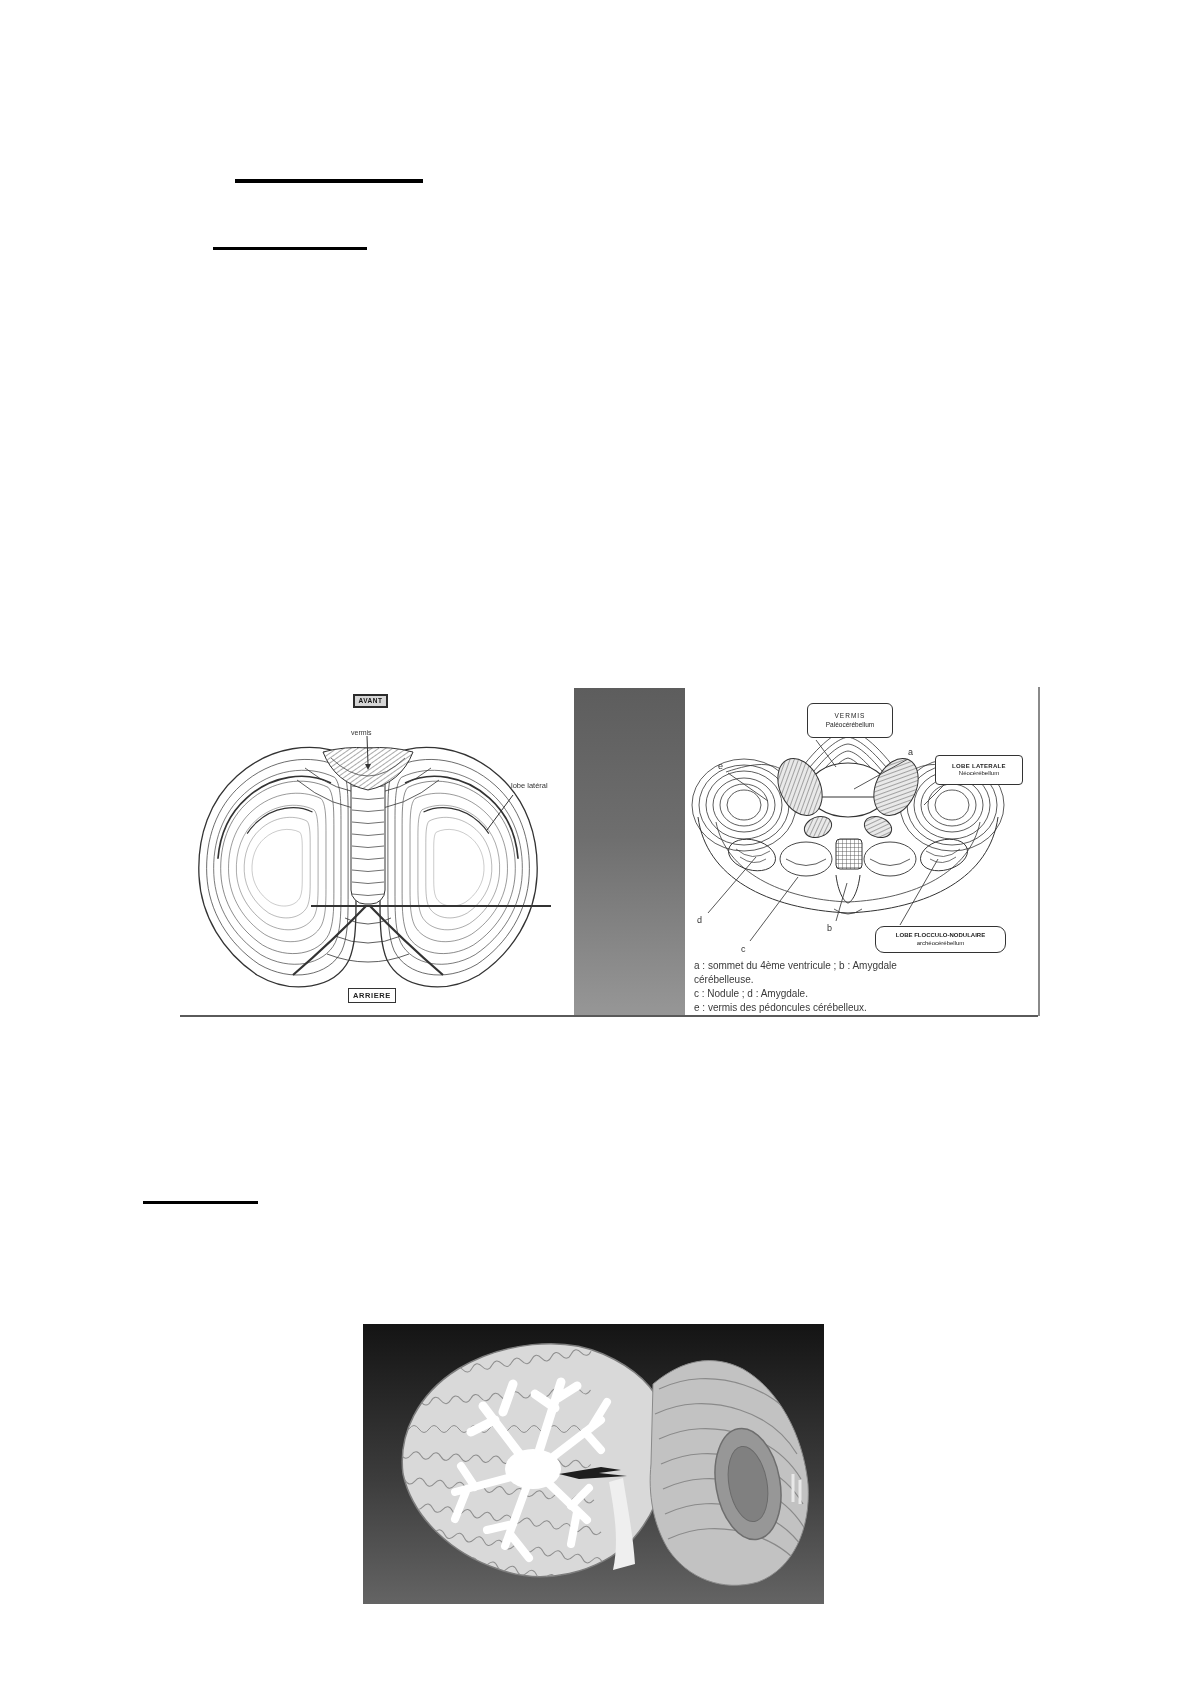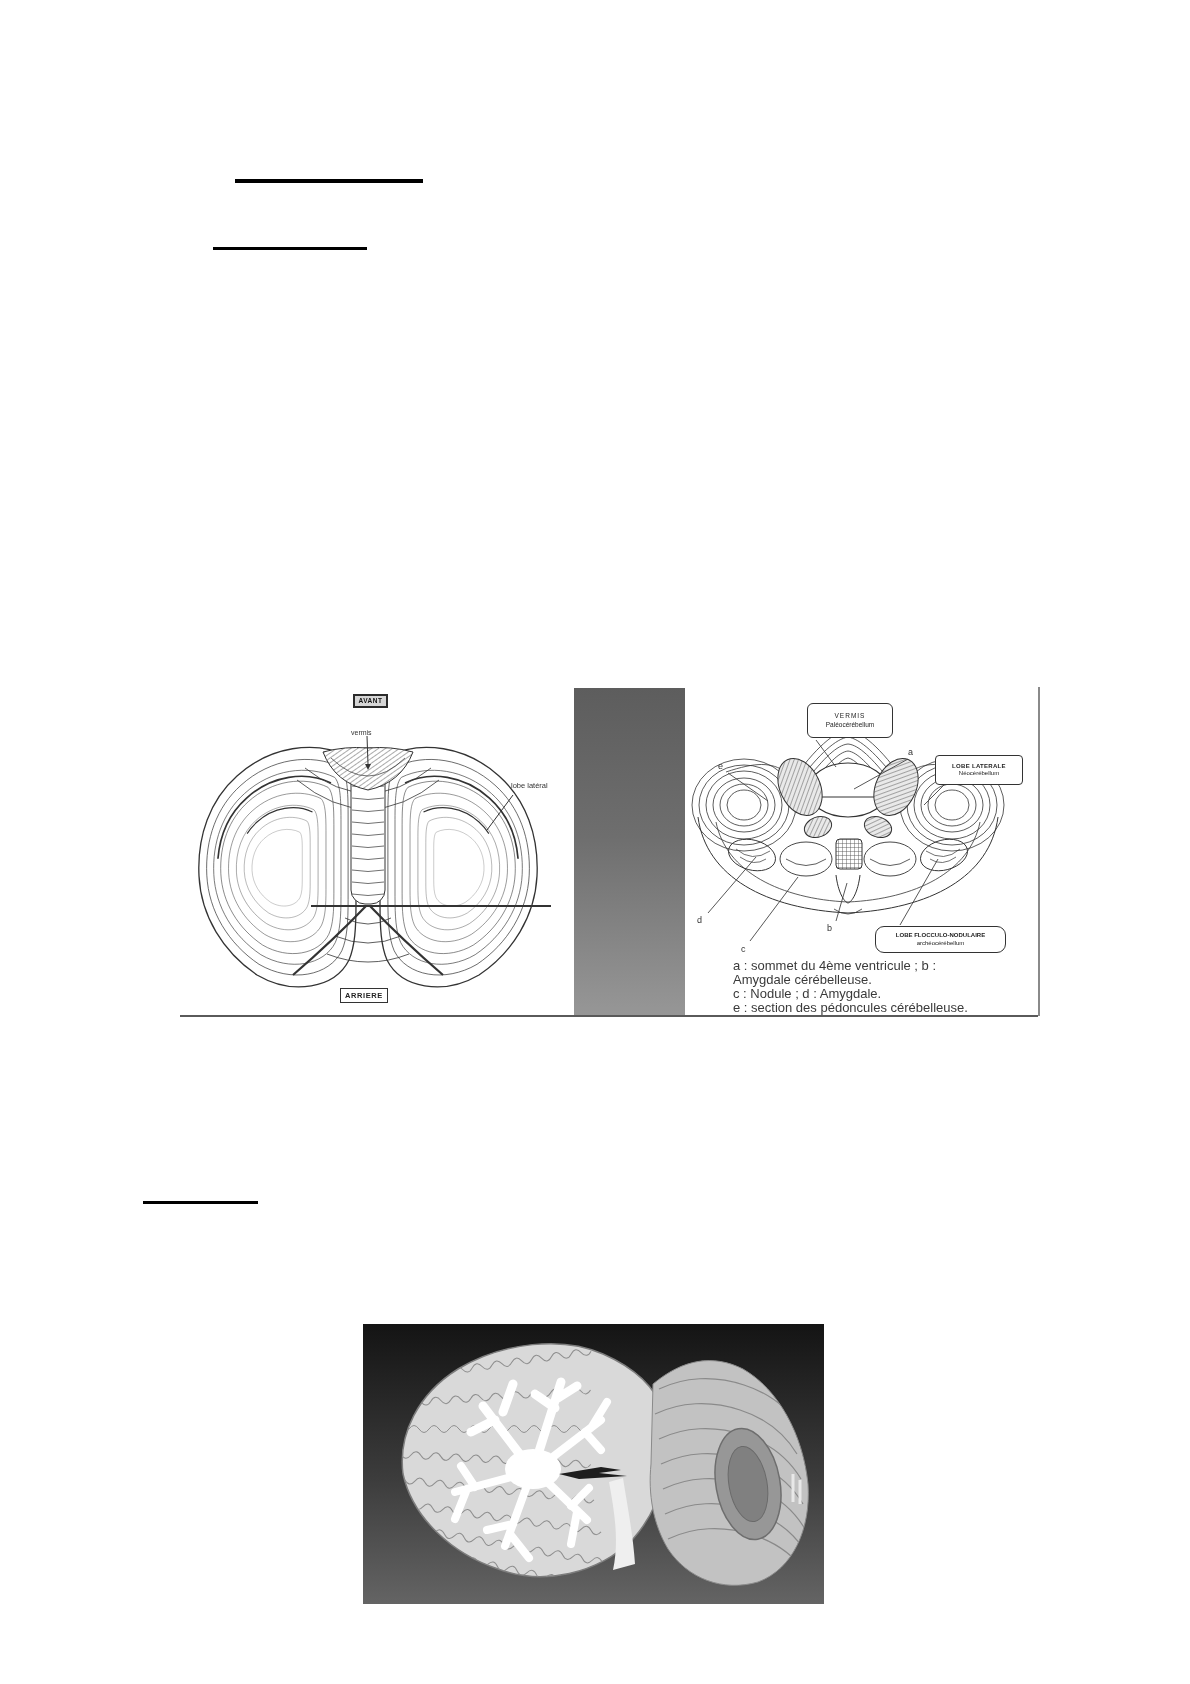--- a/index.html
+++ b/index.html
@@ -10,33 +10,33 @@
   
   #graybar{left:574px;top:688px;width:111px;height:329px;
            background:linear-gradient(180deg,#5d5d5d 0%,#6e6e6e 45%,#979797 100%);}
   #right-panel{left:686px;top:687px;width:352px;height:329px;background:#fff;
                border-right:2px solid #8a8a8a;}
   #figure-bottom-rule{left:180px;top:1015px;width:858px;height:2px;background:#5a5a5a;}
   .tinybox{box-sizing:border-box;border:1px solid #333;background:#fff;text-align:center;
            display:flex;flex-direction:column;justify-content:center;line-height:1.25;}
   #avant-box{left:353px;top:694px;width:35px;height:14px;border:2px solid #2b2b2b;
              background:#d6d6d6;font-size:6.5px;font-weight:bold;letter-spacing:.5px;color:#111;}
-  #arriere-box{left:340px;top:988px;width:48px;height:15px;font-size:7.5px;
+  #arriere-box{left:348px;top:988px;width:48px;height:15px;font-size:7.5px;
                font-weight:bold;letter-spacing:.6px;color:#222;border-width:1.5px;}
   #vermis-label{left:351px;top:729px;font-size:7px;color:#333;}
   #lateral-label{left:511px;top:781px;font-size:7.5px;color:#333;}
   #vermis-box{left:807px;top:703px;width:86px;height:35px;border-radius:6px;
               border-width:1.5px;font-size:6.5px;color:#222;}
   #vermis-box .t1{letter-spacing:1px;}
   #laterale-box{left:935px;top:755px;width:88px;height:30px;border-radius:4px;font-size:6px;color:#222;}
   #laterale-box .t1{font-weight:bold;letter-spacing:.3px;}
   #flocculo-box{left:875px;top:926px;width:131px;height:27px;border-radius:9px;font-size:6px;color:#222;}
   #flocculo-box .t1{font-weight:bold;}
   .marker{font-size:9px;color:#333;}
-  #caption{left:733px;top:959px;width:250px;font-size:13px;line-height:14px;color:#3a3a3a;}
+  #caption{left:694px;top:959px;width:250px;font-size:10px;line-height:14px;color:#3a3a3a;}
   svg{display:block;}
 </style>
 </head>
 <body>
 
 <div id="page">
 
   <div class="abs rule" style="left:235px;top:179px;width:188px;height:4px;"></div>
   <div class="abs rule" style="left:213px;top:247px;width:154px;height:2.5px;"></div>
   <div class="abs rule" style="left:143px;top:1201px;width:115px;height:2.5px;"></div>
@@ -202,21 +202,21 @@
 
   <div class="abs marker" style="left:908px;top:747px;">a</div>
   <div class="abs marker" style="left:718px;top:761px;">e</div>
   <div class="abs marker" style="left:697px;top:915px;">d</div>
   <div class="abs marker" style="left:741px;top:944px;">c</div>
   <div class="abs marker" style="left:827px;top:923px;">b</div>
 
   <div class="abs" id="caption">
     <div>a : sommet du 4ème ventricule ; b : Amygdale cérébelleuse.</div>
     <div>c : Nodule ; d : Amygdale.</div>
-    <div>e : section des pédoncules cérébelleuse.</div>
+    <div>e : vermis des pédoncules cérébelleux.</div>
   </div>
 
   <svg class="abs" style="left:363px;top:1324px;" width="461" height="280" viewBox="0 0 461 280">
     <defs>
       <linearGradient id="photobg" x1="0" y1="0" x2="0" y2="1">
         <stop offset="0" stop-color="#141414"></stop>
           <stop offset="0.55" stop-color="#3c3c3c"></stop>
           <stop offset="1" stop-color="#646464"></stop>
       </linearGradient>
       <clipPath id="cblob">

